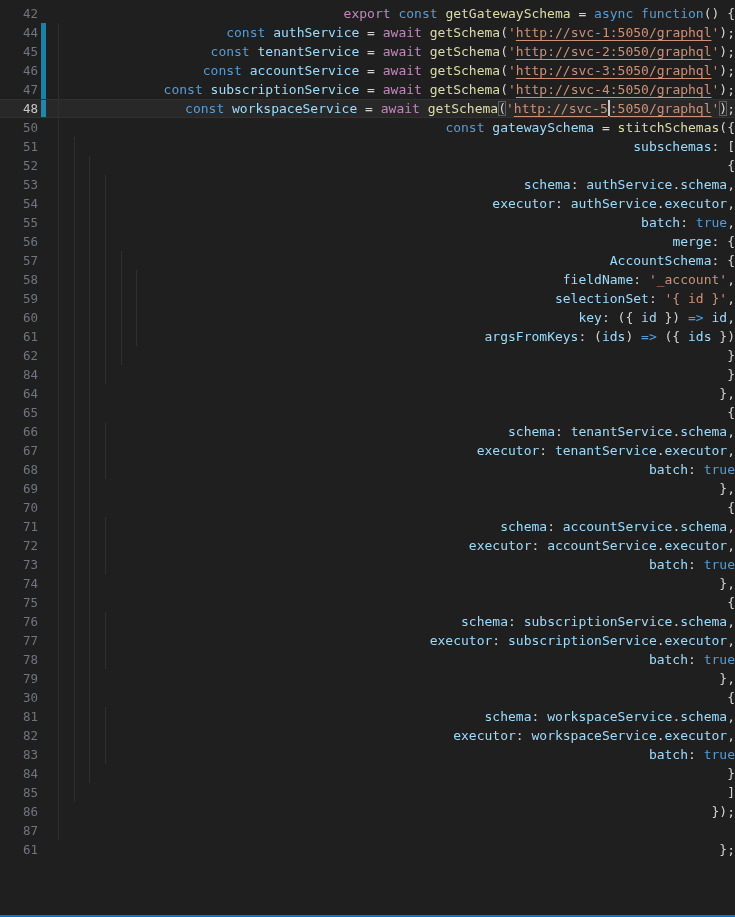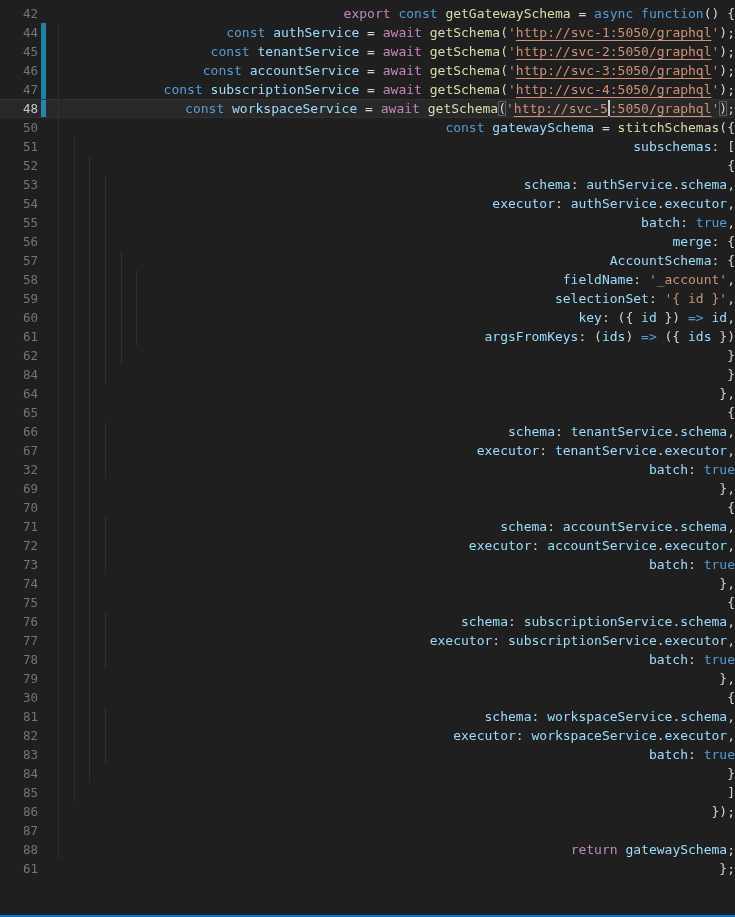--- a/index.html
+++ b/index.html
@@ -60,36 +60,35 @@
     <div class="row"><div class="gutter">58</div><div class="modbar"></div><div class="code"><i class="guide" style="left: 0ch;"></i><i class="guide" style="left: 2ch;"></i><i class="guide" style="left: 4ch;"></i><i class="guide" style="left: 6ch;"></i><i class="guide" style="left: 8ch;"></i><i class="guide" style="left: 10ch;"></i><span class="p">            </span><span class="v">fieldName</span><span class="p">: </span><span class="s">'_account'</span><span class="p">,</span></div></div>
     <div class="row"><div class="gutter">59</div><div class="modbar"></div><div class="code"><i class="guide" style="left: 0ch;"></i><i class="guide" style="left: 2ch;"></i><i class="guide" style="left: 4ch;"></i><i class="guide" style="left: 6ch;"></i><i class="guide" style="left: 8ch;"></i><i class="guide" style="left: 10ch;"></i><span class="p">            </span><span class="v">selectionSet</span><span class="p">: </span><span class="s">'{ id }'</span><span class="p">,</span></div></div>
     <div class="row"><div class="gutter">60</div><div class="modbar"></div><div class="code"><i class="guide" style="left: 0ch;"></i><i class="guide" style="left: 2ch;"></i><i class="guide" style="left: 4ch;"></i><i class="guide" style="left: 6ch;"></i><i class="guide" style="left: 8ch;"></i><i class="guide" style="left: 10ch;"></i><span class="p">            </span><span class="v">key</span><span class="p">: ({ </span><span class="v">id</span><span class="p"> }) </span><span class="k2">=&gt;</span><span class="p"> </span><span class="v">id</span><span class="p">,</span></div></div>
     <div class="row"><div class="gutter">61</div><div class="modbar"></div><div class="code"><i class="guide" style="left: 0ch;"></i><i class="guide" style="left: 2ch;"></i><i class="guide" style="left: 4ch;"></i><i class="guide" style="left: 6ch;"></i><i class="guide" style="left: 8ch;"></i><i class="guide" style="left: 10ch;"></i><span class="p">            </span><span class="v">argsFromKeys</span><span class="p">: (</span><span class="v">ids</span><span class="p">) </span><span class="k2">=&gt;</span><span class="p"> ({ </span><span class="v">ids</span><span class="p"> })</span></div></div>
     <div class="row"><div class="gutter">62</div><div class="modbar"></div><div class="code"><i class="guide" style="left: 0ch;"></i><i class="guide" style="left: 2ch;"></i><i class="guide" style="left: 4ch;"></i><i class="guide" style="left: 6ch;"></i><i class="guide" style="left: 8ch;"></i><span class="p">          }</span></div></div>
     <div class="row"><div class="gutter">84</div><div class="modbar"></div><div class="code"><i class="guide" style="left: 0ch;"></i><i class="guide" style="left: 2ch;"></i><i class="guide" style="left: 4ch;"></i><i class="guide" style="left: 6ch;"></i><span class="p">        }</span></div></div>
     <div class="row"><div class="gutter">64</div><div class="modbar"></div><div class="code"><i class="guide" style="left: 0ch;"></i><i class="guide" style="left: 2ch;"></i><i class="guide" style="left: 4ch;"></i><span class="p">      },</span></div></div>
     <div class="row"><div class="gutter">65</div><div class="modbar"></div><div class="code"><i class="guide" style="left: 0ch;"></i><i class="guide" style="left: 2ch;"></i><i class="guide" style="left: 4ch;"></i><span class="p">      {</span></div></div>
     <div class="row"><div class="gutter">66</div><div class="modbar"></div><div class="code"><i class="guide" style="left: 0ch;"></i><i class="guide" style="left: 2ch;"></i><i class="guide" style="left: 4ch;"></i><i class="guide" style="left: 6ch;"></i><span class="p">        </span><span class="v">schema</span><span class="p">: </span><span class="v">tenantService</span><span class="p">.</span><span class="v">schema</span><span class="p">,</span></div></div>
     <div class="row"><div class="gutter">67</div><div class="modbar"></div><div class="code"><i class="guide" style="left: 0ch;"></i><i class="guide" style="left: 2ch;"></i><i class="guide" style="left: 4ch;"></i><i class="guide" style="left: 6ch;"></i><span class="p">        </span><span class="v">executor</span><span class="p">: </span><span class="v">tenantService</span><span class="p">.</span><span class="v">executor</span><span class="p">,</span></div></div>
-    <div class="row"><div class="gutter">32</div><div class="modbar"></div><div class="code"><i class="guide" style="left: 0ch;"></i><i class="guide" style="left: 2ch;"></i><i class="guide" style="left: 4ch;"></i><i class="guide" style="left: 6ch;"></i><span class="p">        </span><span class="v">batch</span><span class="p">: </span><span class="k2">true</span></div></div>
+    <div class="row"><div class="gutter">68</div><div class="modbar"></div><div class="code"><i class="guide" style="left: 0ch;"></i><i class="guide" style="left: 2ch;"></i><i class="guide" style="left: 4ch;"></i><i class="guide" style="left: 6ch;"></i><span class="p">        </span><span class="v">batch</span><span class="p">: </span><span class="k2">true</span></div></div>
     <div class="row"><div class="gutter">69</div><div class="modbar"></div><div class="code"><i class="guide" style="left: 0ch;"></i><i class="guide" style="left: 2ch;"></i><i class="guide" style="left: 4ch;"></i><span class="p">      },</span></div></div>
     <div class="row"><div class="gutter">70</div><div class="modbar"></div><div class="code"><i class="guide" style="left: 0ch;"></i><i class="guide" style="left: 2ch;"></i><i class="guide" style="left: 4ch;"></i><span class="p">      {</span></div></div>
     <div class="row"><div class="gutter">71</div><div class="modbar"></div><div class="code"><i class="guide" style="left: 0ch;"></i><i class="guide" style="left: 2ch;"></i><i class="guide" style="left: 4ch;"></i><i class="guide" style="left: 6ch;"></i><span class="p">        </span><span class="v">schema</span><span class="p">: </span><span class="v">accountService</span><span class="p">.</span><span class="v">schema</span><span class="p">,</span></div></div>
     <div class="row"><div class="gutter">72</div><div class="modbar"></div><div class="code"><i class="guide" style="left: 0ch;"></i><i class="guide" style="left: 2ch;"></i><i class="guide" style="left: 4ch;"></i><i class="guide" style="left: 6ch;"></i><span class="p">        </span><span class="v">executor</span><span class="p">: </span><span class="v">accountService</span><span class="p">.</span><span class="v">executor</span><span class="p">,</span></div></div>
     <div class="row"><div class="gutter">73</div><div class="modbar"></div><div class="code"><i class="guide" style="left: 0ch;"></i><i class="guide" style="left: 2ch;"></i><i class="guide" style="left: 4ch;"></i><i class="guide" style="left: 6ch;"></i><span class="p">        </span><span class="v">batch</span><span class="p">: </span><span class="k2">true</span></div></div>
     <div class="row"><div class="gutter">74</div><div class="modbar"></div><div class="code"><i class="guide" style="left: 0ch;"></i><i class="guide" style="left: 2ch;"></i><i class="guide" style="left: 4ch;"></i><span class="p">      },</span></div></div>
     <div class="row"><div class="gutter">75</div><div class="modbar"></div><div class="code"><i class="guide" style="left: 0ch;"></i><i class="guide" style="left: 2ch;"></i><i class="guide" style="left: 4ch;"></i><span class="p">      {</span></div></div>
     <div class="row"><div class="gutter">76</div><div class="modbar"></div><div class="code"><i class="guide" style="left: 0ch;"></i><i class="guide" style="left: 2ch;"></i><i class="guide" style="left: 4ch;"></i><i class="guide" style="left: 6ch;"></i><span class="p">        </span><span class="v">schema</span><span class="p">: </span><span class="v">subscriptionService</span><span class="p">.</span><span class="v">schema</span><span class="p">,</span></div></div>
     <div class="row"><div class="gutter">77</div><div class="modbar"></div><div class="code"><i class="guide" style="left: 0ch;"></i><i class="guide" style="left: 2ch;"></i><i class="guide" style="left: 4ch;"></i><i class="guide" style="left: 6ch;"></i><span class="p">        </span><span class="v">executor</span><span class="p">: </span><span class="v">subscriptionService</span><span class="p">.</span><span class="v">executor</span><span class="p">,</span></div></div>
     <div class="row"><div class="gutter">78</div><div class="modbar"></div><div class="code"><i class="guide" style="left: 0ch;"></i><i class="guide" style="left: 2ch;"></i><i class="guide" style="left: 4ch;"></i><i class="guide" style="left: 6ch;"></i><span class="p">        </span><span class="v">batch</span><span class="p">: </span><span class="k2">true</span></div></div>
     <div class="row"><div class="gutter">79</div><div class="modbar"></div><div class="code"><i class="guide" style="left: 0ch;"></i><i class="guide" style="left: 2ch;"></i><i class="guide" style="left: 4ch;"></i><span class="p">      },</span></div></div>
     <div class="row"><div class="gutter">30</div><div class="modbar"></div><div class="code"><i class="guide" style="left: 0ch;"></i><i class="guide" style="left: 2ch;"></i><i class="guide" style="left: 4ch;"></i><span class="p">      {</span></div></div>
     <div class="row"><div class="gutter">81</div><div class="modbar"></div><div class="code"><i class="guide" style="left: 0ch;"></i><i class="guide" style="left: 2ch;"></i><i class="guide" style="left: 4ch;"></i><i class="guide" style="left: 6ch;"></i><span class="p">        </span><span class="v">schema</span><span class="p">: </span><span class="v">workspaceService</span><span class="p">.</span><span class="v">schema</span><span class="p">,</span></div></div>
     <div class="row"><div class="gutter">82</div><div class="modbar"></div><div class="code"><i class="guide" style="left: 0ch;"></i><i class="guide" style="left: 2ch;"></i><i class="guide" style="left: 4ch;"></i><i class="guide" style="left: 6ch;"></i><span class="p">        </span><span class="v">executor</span><span class="p">: </span><span class="v">workspaceService</span><span class="p">.</span><span class="v">executor</span><span class="p">,</span></div></div>
     <div class="row"><div class="gutter">83</div><div class="modbar"></div><div class="code"><i class="guide" style="left: 0ch;"></i><i class="guide" style="left: 2ch;"></i><i class="guide" style="left: 4ch;"></i><i class="guide" style="left: 6ch;"></i><span class="p">        </span><span class="v">batch</span><span class="p">: </span><span class="k2">true</span></div></div>
     <div class="row"><div class="gutter">84</div><div class="modbar"></div><div class="code"><i class="guide" style="left: 0ch;"></i><i class="guide" style="left: 2ch;"></i><i class="guide" style="left: 4ch;"></i><span class="p">      }</span></div></div>
     <div class="row"><div class="gutter">85</div><div class="modbar"></div><div class="code"><i class="guide" style="left: 0ch;"></i><i class="guide" style="left: 2ch;"></i><span class="p">    ]</span></div></div>
     <div class="row"><div class="gutter">86</div><div class="modbar"></div><div class="code"><i class="guide" style="left: 0ch;"></i><span class="p">  });</span></div></div>
     <div class="row"><div class="gutter">87</div><div class="modbar"></div><div class="code"><i class="guide" style="left: 0ch;"></i></div></div>
-    <div class="row"><div class="gutter">88</div><div class="modbar"></div><div class="code"><i class="guide" style="left: 0ch;"></i><span class="p">  </span><span class="k1">return</span><span class="p"> </span><span class="v">gatewaySchema</span><span class="p">;</span></div></div>
     <div class="row"><div class="gutter">61</div><div class="modbar"></div><div class="code"><span class="p">};</span></div></div>
   </div>
 <div id="panel-border"></div>
 
 </body></html>

